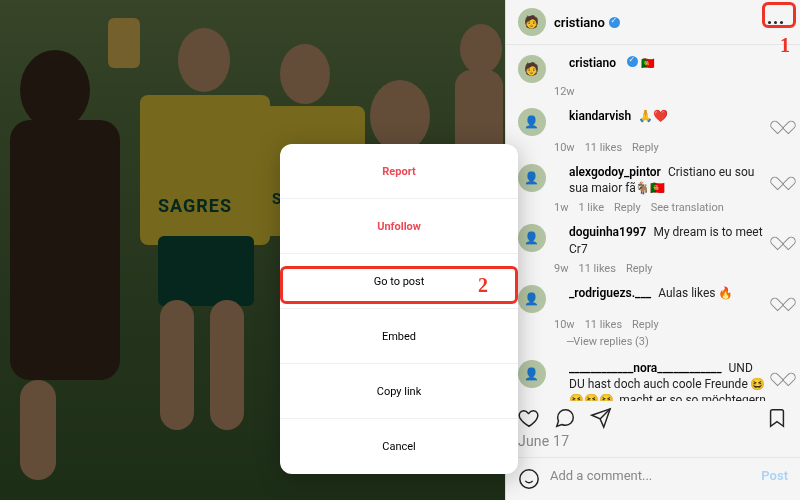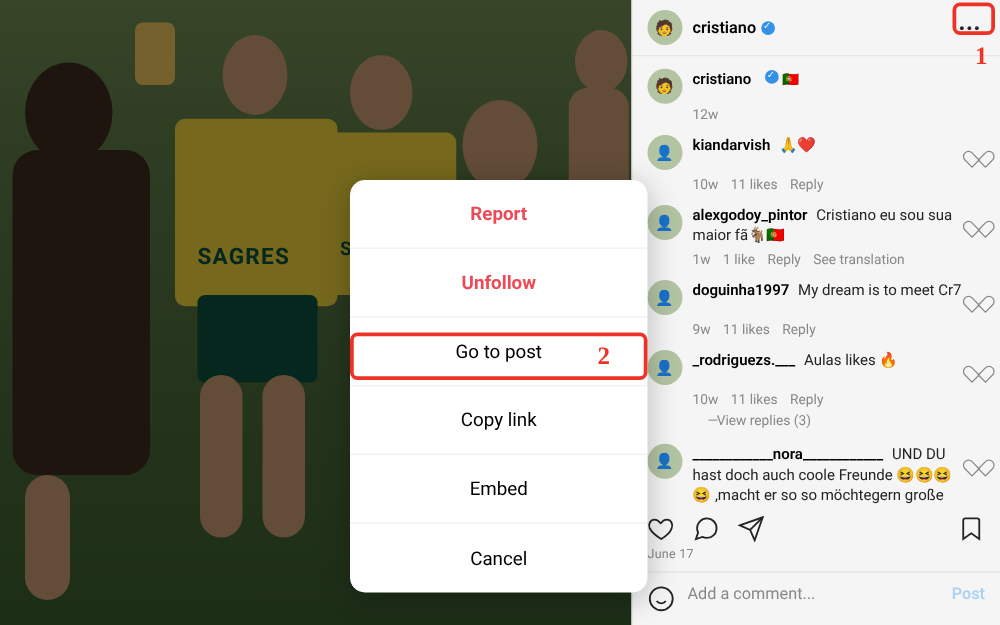--- a/index.html
+++ b/index.html
@@ -16,46 +16,46 @@
   .sidebar { width: 295px; height: 500px; border-left:1px solid #e6e6e6; display:flex; flex-direction:column; position:relative; }
   .header { display:flex; align-items:center; padding:8px 12px; border-bottom:1px solid #efefef; }
   .avatar { width:28px; height:28px; border-radius:50%; background:#bca; flex-shrink:0; display:flex; align-items:center; justify-content:center; font-size:12px; }
   .uname { font-size:13px; font-weight:600; margin-left:8px; }
   .verified { width:11px; height:11px; background:#3897f0; border-radius:50%; display:inline-block; margin-left:4px; position:relative; }
   .verified:after { content:"✓"; position:absolute; color:#fff; font-size:8px; left:1.5px; top:-1px; }
   .more-btn { margin-left:auto; width:26px; height:22px; display:flex; align-items:center; justify-content:center; cursor:pointer; }
   .dots { width:3px; height:3px; background:#262626; border-radius:50%; box-shadow: -6px 0 #262626, 6px 0 #262626; }
   .comments { flex:1; overflow:hidden; padding:4px 0 0 0; }
   .comment { display:flex; padding:6px 12px 2px 12px; position:relative; }
-  .c-body { margin-left:8px; font-size:12px; line-height:1.35; flex:1; padding-right:18px; }
+  .c-body { margin-left:23px; font-size:12px; line-height:1.35; flex:1; padding-right:18px; }
   .c-user { font-weight:600; margin-right:4px; }
   .c-text { color:#262626; word-break:break-word; }
   .c-meta { display:flex; gap:10px; font-size:11px; color:#8e8e8e; margin:3px 0 4px 48px; }
   .c-meta span { cursor:pointer; }
   .like-btn { position:absolute; right:12px; top:10px; cursor:pointer; }
   .heart { width:12px; height:12px; display:inline-block; position:relative; }
   .heart:before, .heart:after { content:""; position:absolute; top:0; width:7px; height:11px; background:transparent; border:1px solid #8e8e8e; border-radius:7px 7px 0 0; }
   .heart:before { left:6px; transform:rotate(45deg); transform-origin:0 100%; }
   .heart:after { left:-1px; transform:rotate(-45deg); transform-origin:100% 100%; }
   .view-replies { font-size:11px; color:#8e8e8e; margin:2px 0 6px 60px; cursor:pointer; }
   .view-replies:before { content:"—  "; letter-spacing:-2px; }
   .actions { display:flex; align-items:center; gap:14px; padding:6px 12px 2px 12px; }
   .icon24 { width:22px; height:22px; display:inline-flex; align-items:center; justify-content:center; }
   .icon24 svg { width:22px; height:22px; stroke:#262626; stroke-width:1.6; fill:none; }
   .save-icon { margin-left:auto; }
   .likes-count { font-size:13px; font-weight:600; padding:2px 12px; }
-  .date { font-size:10px; color:#8e8e8e; padding:2px 16px 8px 12px; letter-spacing:0.2px; }
+  .date { font-size:14px; color:#8e8e8e; padding:2px 16px 8px 12px; letter-spacing:0.2px; }
   .add-comment { display:flex; align-items:flex-start; padding:10px 12px; border-top:1px solid #efefef; font-size:13px; color:#8e8e8e; }
   .smiley { width:22px; height:22px; margin-right:10px; }
   .post-btn { margin-left:auto; color:#b3dbff; font-weight:600; font-size:13px; }
   
   .dim { position:absolute; inset:0; background:rgba(0,0,0,0.5); }
   .side-dim { position:absolute; top:0; right:0; width:295px; height:500px; background:rgba(0,0,0,0.04); }
   .modal { position:absolute; top:144px; left:280px; width:238px; background:#fff; border-radius:12px; overflow:hidden; box-shadow:0 4px 25px rgba(0,0,0,0.25); }
-  .modal-item { height:55px; display:flex; align-items:center; justify-content:center; font-size:15px; border-bottom:1px solid #efefef; cursor:pointer; }
+  .modal-item { height:55px; display:flex; align-items:center; justify-content:center; font-size:11px; border-bottom:1px solid #efefef; cursor:pointer; }
   .modal-item:last-child { border-bottom:none; }
   .danger { color:#ed4956; font-weight:700; }
   
   .anno-box { position:absolute; border:3px solid #ee3326; border-radius:6px; pointer-events:none; }
   .anno-num { position:absolute; color:#ee3326; font-size:20px; font-weight:700; font-family: Georgia, serif; pointer-events:none; }
   .flag { display:inline-block; font-size:11px; }
 </style>
 </head>
 <body>
 
@@ -214,21 +214,21 @@
   </div>
 </div>
 
 <div class="dim" style="width:505px;"></div>
 <div class="side-dim"></div>
 
 <div class="modal" id="modal">
     <div class="modal-item danger">Report</div>
     <div class="modal-item danger">Unfollow</div>
     <div class="modal-item">Go to post</div>
+    <div class="modal-item">Embed</div>
     <div class="modal-item">Copy link</div>
-    <div class="modal-item">Embed</div>
     <div class="modal-item">Cancel</div>
   </div>
 
 <div class="anno-box" style="left:762px; top:2px; width:34px; height:26px;"></div>
 <div class="anno-num" style="left:780px; top:34px;">1</div>
 <div class="anno-box" style="left:280px; top:266px; width:238px; height:38px;"></div>
 <div class="anno-num" style="left:478px; top:274px;">2</div>
 
 </body></html>

